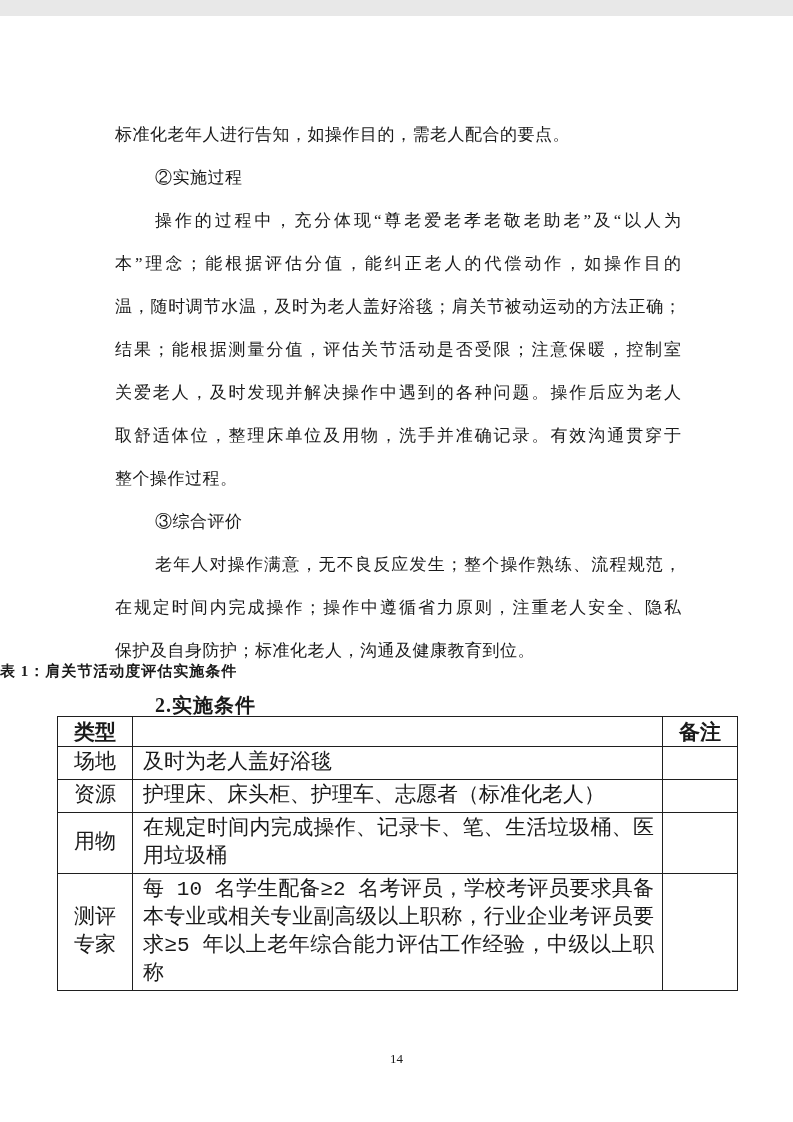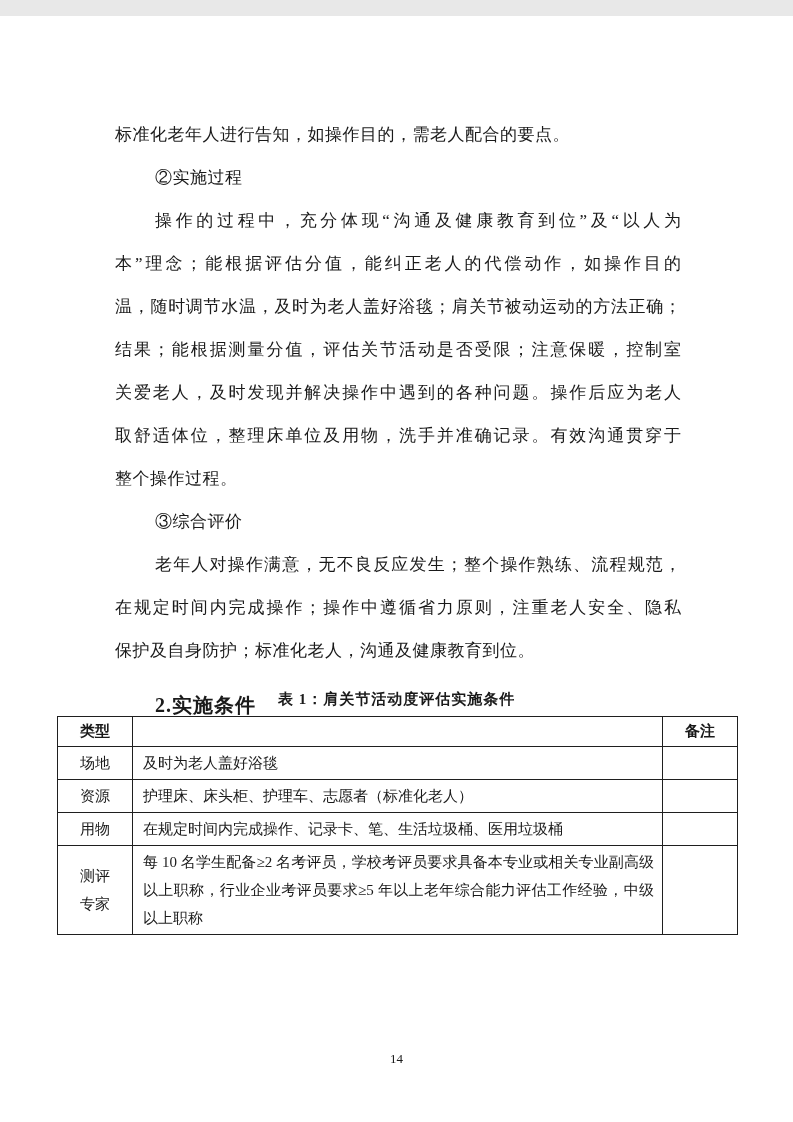--- a/index.html
+++ b/index.html
@@ -39,35 +39,36 @@
     position: absolute;
     left: 155px;
     top: 676px;
     font-size: 20px;
     font-weight: bold;
     letter-spacing: 1px;
   }
   .table-caption {
     position: absolute;
     left: 0;
-    top: 674px;
+    top: 646px;
     width: 793px;
-    text-align: center;
+    text-align: left;
     font-size: 15px;
     font-weight: bold;
     letter-spacing: 1px;
   }
   table.cond {
     position: absolute;
     left: 57px;
     top: 700px;
     width: 680px;
     border-collapse: collapse;
     table-layout: fixed;
-    font-size: 15px;
+    font-size: 21px;
+    font-family: Liberation Mono, monospace;
   }
   table.cond col.c1 { width: 75px; }
   table.cond col.c2 { width: 530px; }
   table.cond col.c3 { width: 75px; }
   table.cond td, table.cond th {
     border: 1.5px solid #1f1f1f;
     vertical-align: middle;
     font-weight: normal;
   }
   table.cond th { font-weight: bold; text-align: center; }
@@ -96,21 +97,21 @@
   }
 </style>
 </head>
 <body>
 
 <div class="page">
 
   <div class="body-text">
     <div class="tline">标准化老年人进行告知，如操作目的，需老人配合的要点。</div>
     <div class="tline ind">②实施过程</div>
-    <div class="tline ind j">操作的过程中，充分体现“沟通及健康教育到位”及“以人为</div>
+    <div class="tline ind j">操作的过程中，充分体现“尊老爱老孝老敬老助老”及“以人为</div>
     <div class="tline j">本”理念；能根据评估分值，能纠正老人的代偿动作，如操作目的</div>
     <div class="tline j">温，随时调节水温，及时为老人盖好浴毯；肩关节被动运动的方法正确；</div>
     <div class="tline j">结果；能根据测量分值，评估关节活动是否受限；注意保暖，控制室</div>
     <div class="tline j">关爱老人，及时发现并解决操作中遇到的各种问题。操作后应为老人</div>
     <div class="tline j">取舒适体位，整理床单位及用物，洗手并准确记录。有效沟通贯穿于</div>
     <div class="tline">整个操作过程。</div>
     <div class="tline ind">③综合评价</div>
     <div class="tline ind j">老年人对操作满意，无不良反应发生；整个操作熟练、流程规范，</div>
     <div class="tline j">在规定时间内完成操作；操作中遵循省力原则，注重老人安全、隐私</div>
     <div class="tline">保护及自身防护；标准化老人，沟通及健康教育到位。</div>

